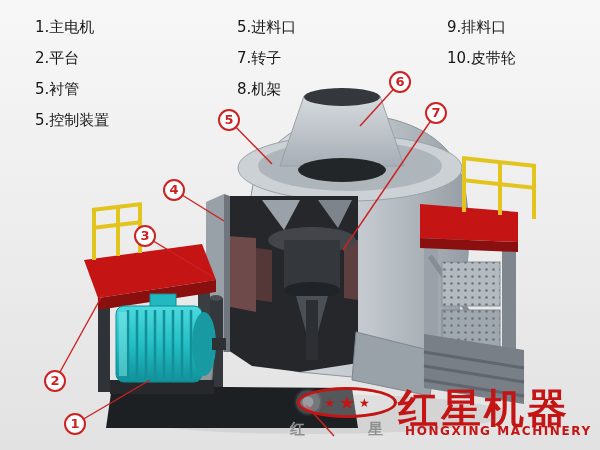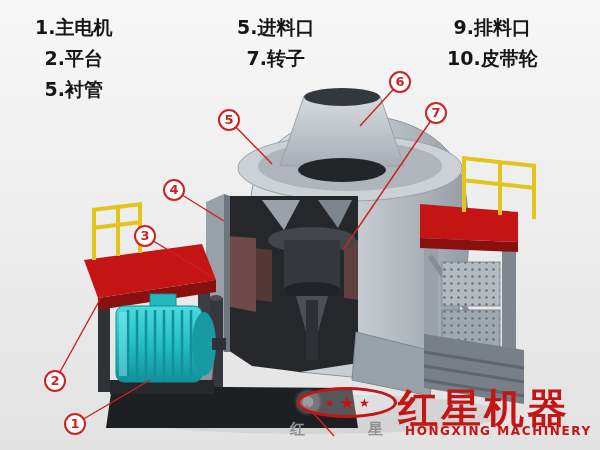--- a/index.html
+++ b/index.html
@@ -9,22 +9,22 @@
     background:linear-gradient(180deg,#f7f7f7 0%,#ececec 55%,#e2e2e2 100%);
     font-family:"DejaVu Sans","Liberation Sans",sans-serif;
   }
   svg.machine, svg.lines { position:absolute; left:0; top:0; }
   svg.lines { pointer-events:none; }
   .lines line { stroke:var(--callout-red,#cc2222); stroke-width:1.4; }
 
   .legend { position:absolute; left:0; top:12px; width:100%; height:160px; }
   .legend ul { list-style:none; position:absolute; top:0; }
   .legend li {
-    font-size:19px; font-weight:700; color:#161616;
-    line-height:31px; white-space:nowrap;text-align:center;
+    font-size:15px; font-weight:400; color:#161616;
+    line-height:31px; white-space:nowrap;
   }
   .legend-col-1 { left:35px; }
   .legend-col-2 { left:237px; }
   .legend-col-3 { left:447px; }
 
   .callout {
     position:absolute; width:22px; height:22px; border-radius:50%;
     border:2px solid var(--callout-red,#cc2222); background:#fff;
     color:var(--callout-red,#cc2222); font-size:13px; font-weight:700;
     text-align:center; line-height:18px;
@@ -186,24 +186,26 @@
       <ellipse cx="204" cy="344" rx="12" ry="32" fill="#189aa3"></ellipse>
       <rect x="212" y="338" width="14" height="12" fill="#2e3134"></rect>
     </g>
   </svg>
 
   <div class="legend">
     <ul class="legend-col-1">
         <li>1.主电机</li>
         <li>2.平台</li>
         <li>5.衬管</li>
+        <li>5.控制装置</li>
       </ul>
     <ul class="legend-col-2">
         <li>5.进料口</li>
         <li>7.转子</li>
+        <li>8.机架</li>
       </ul>
     <ul class="legend-col-3">
         <li>9.排料口</li>
         <li>10.皮带轮</li>
       </ul>
   </div>
 
   <svg class="lines" width="600" height="450" viewBox="0 0 600 450">
       <line x1="75" y1="424" x2="150" y2="380"></line>
       <line x1="55" y1="381" x2="103" y2="294"></line>

